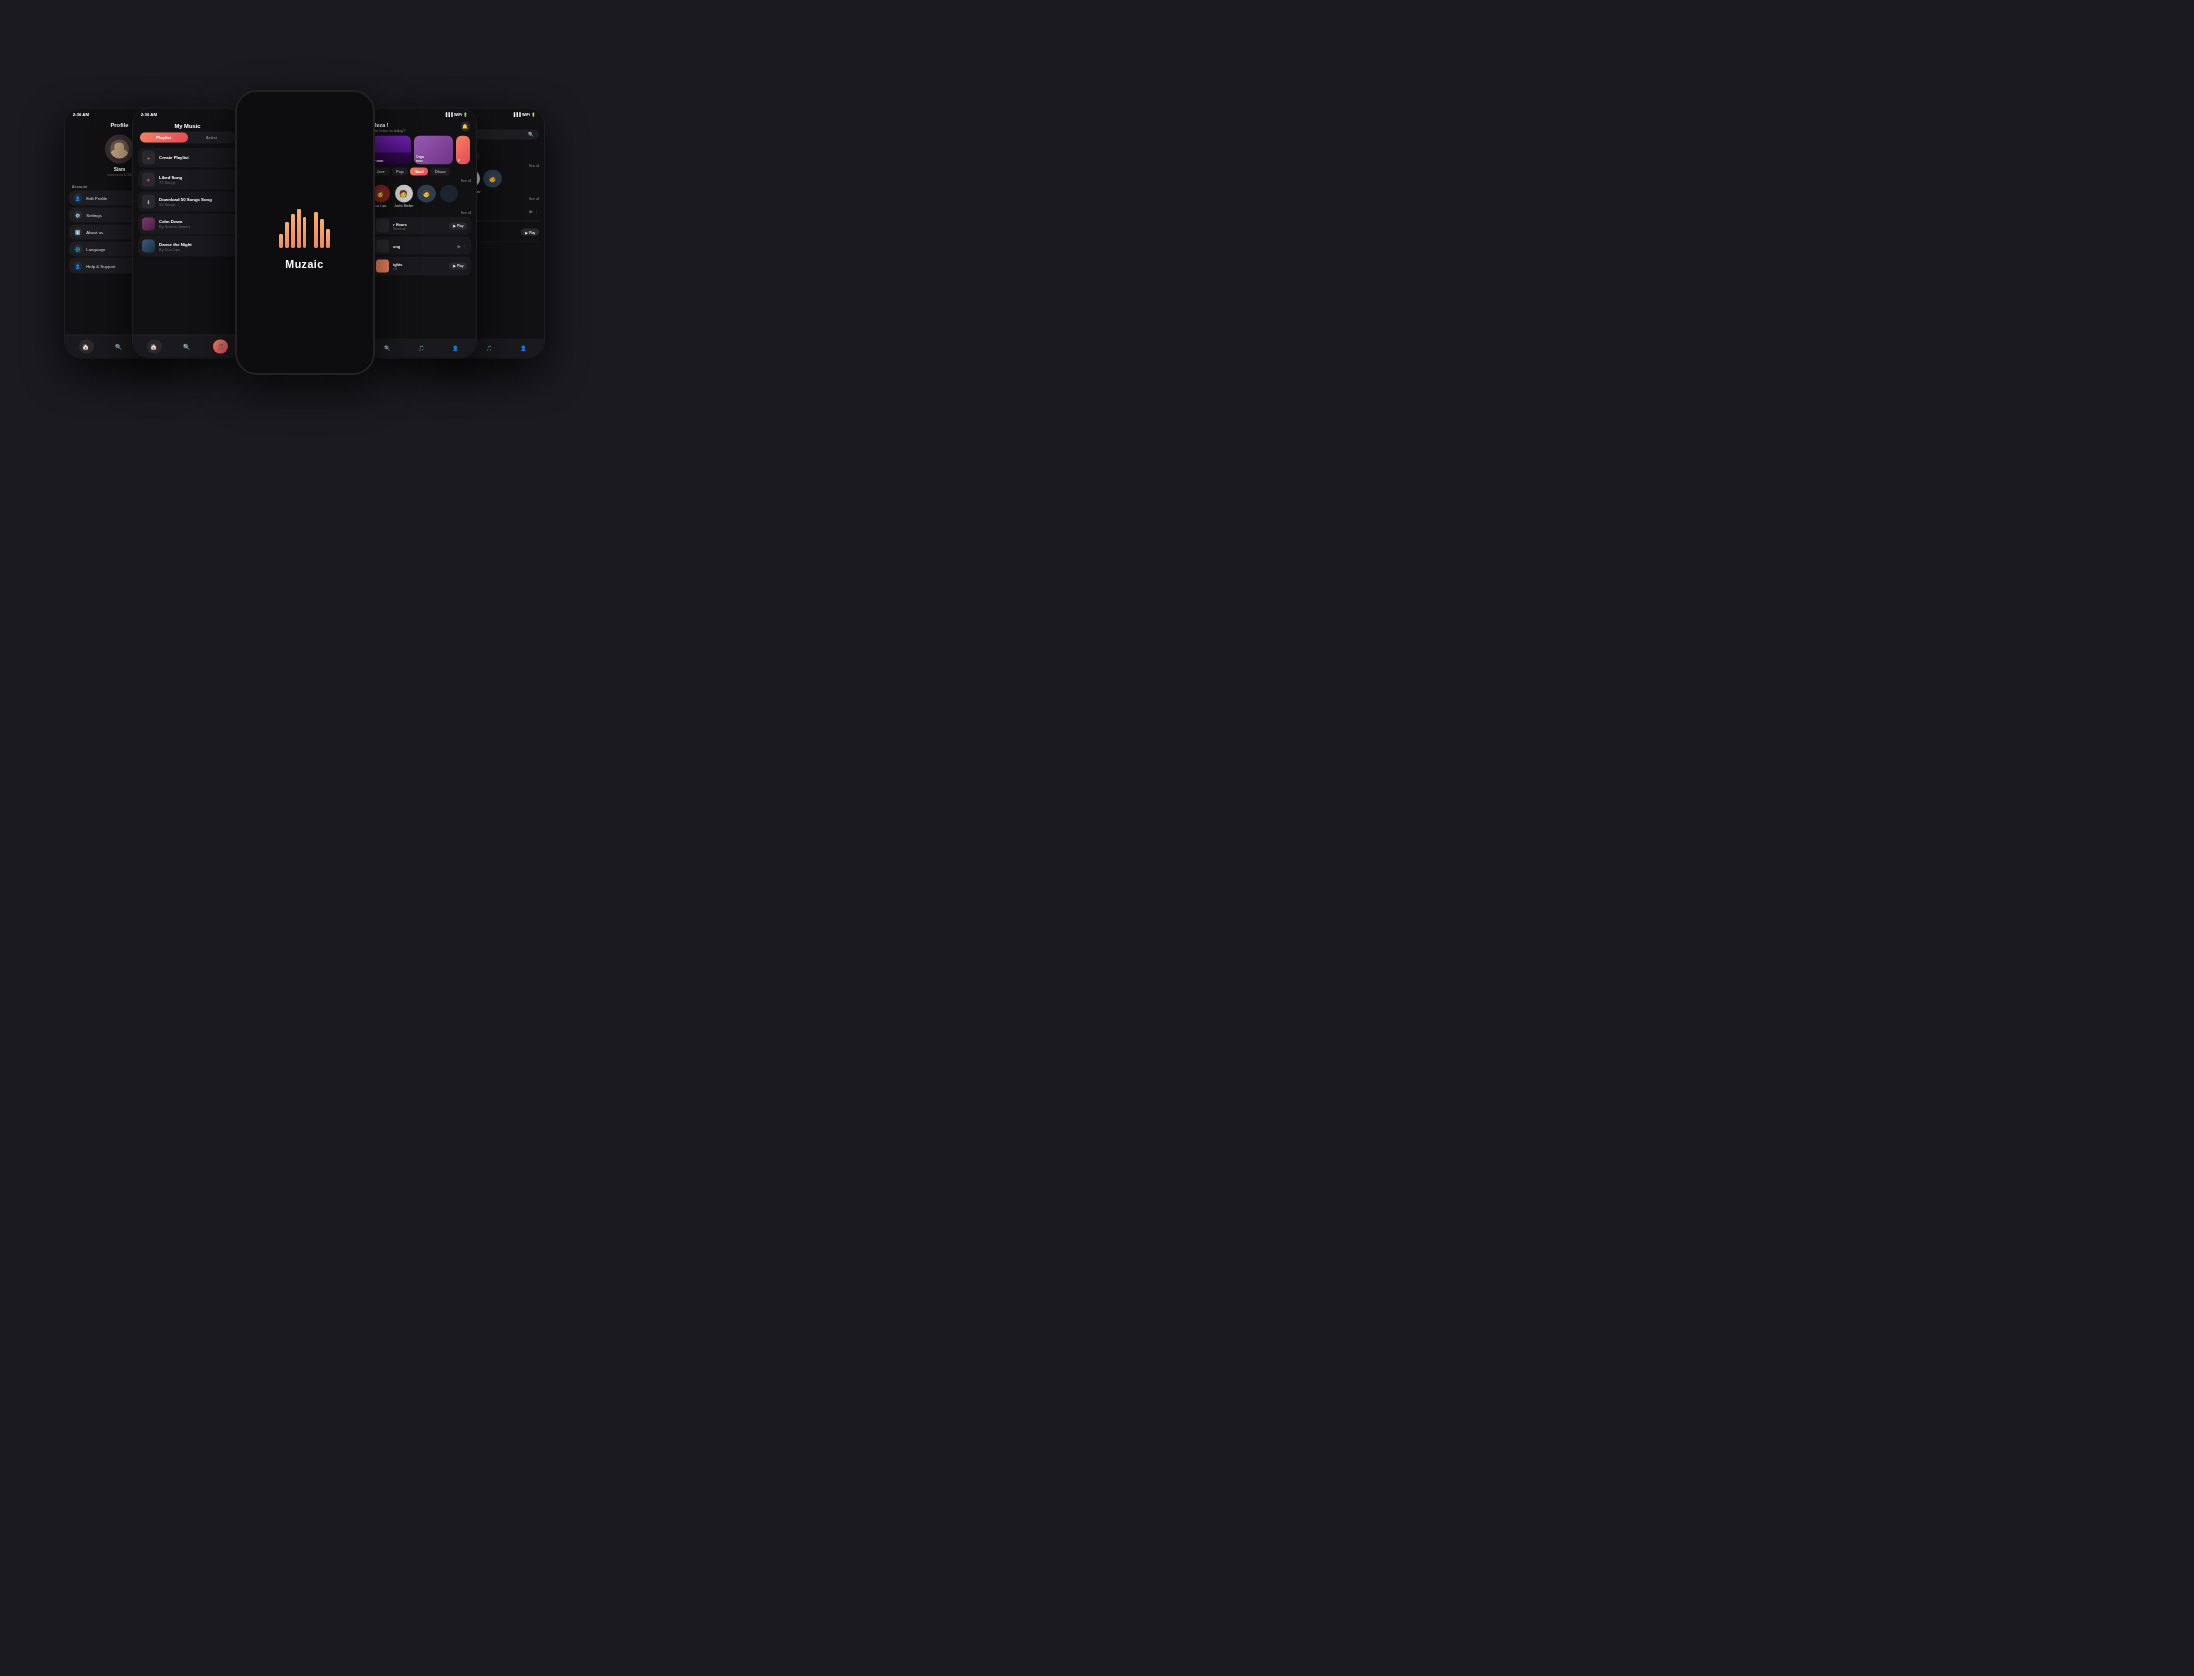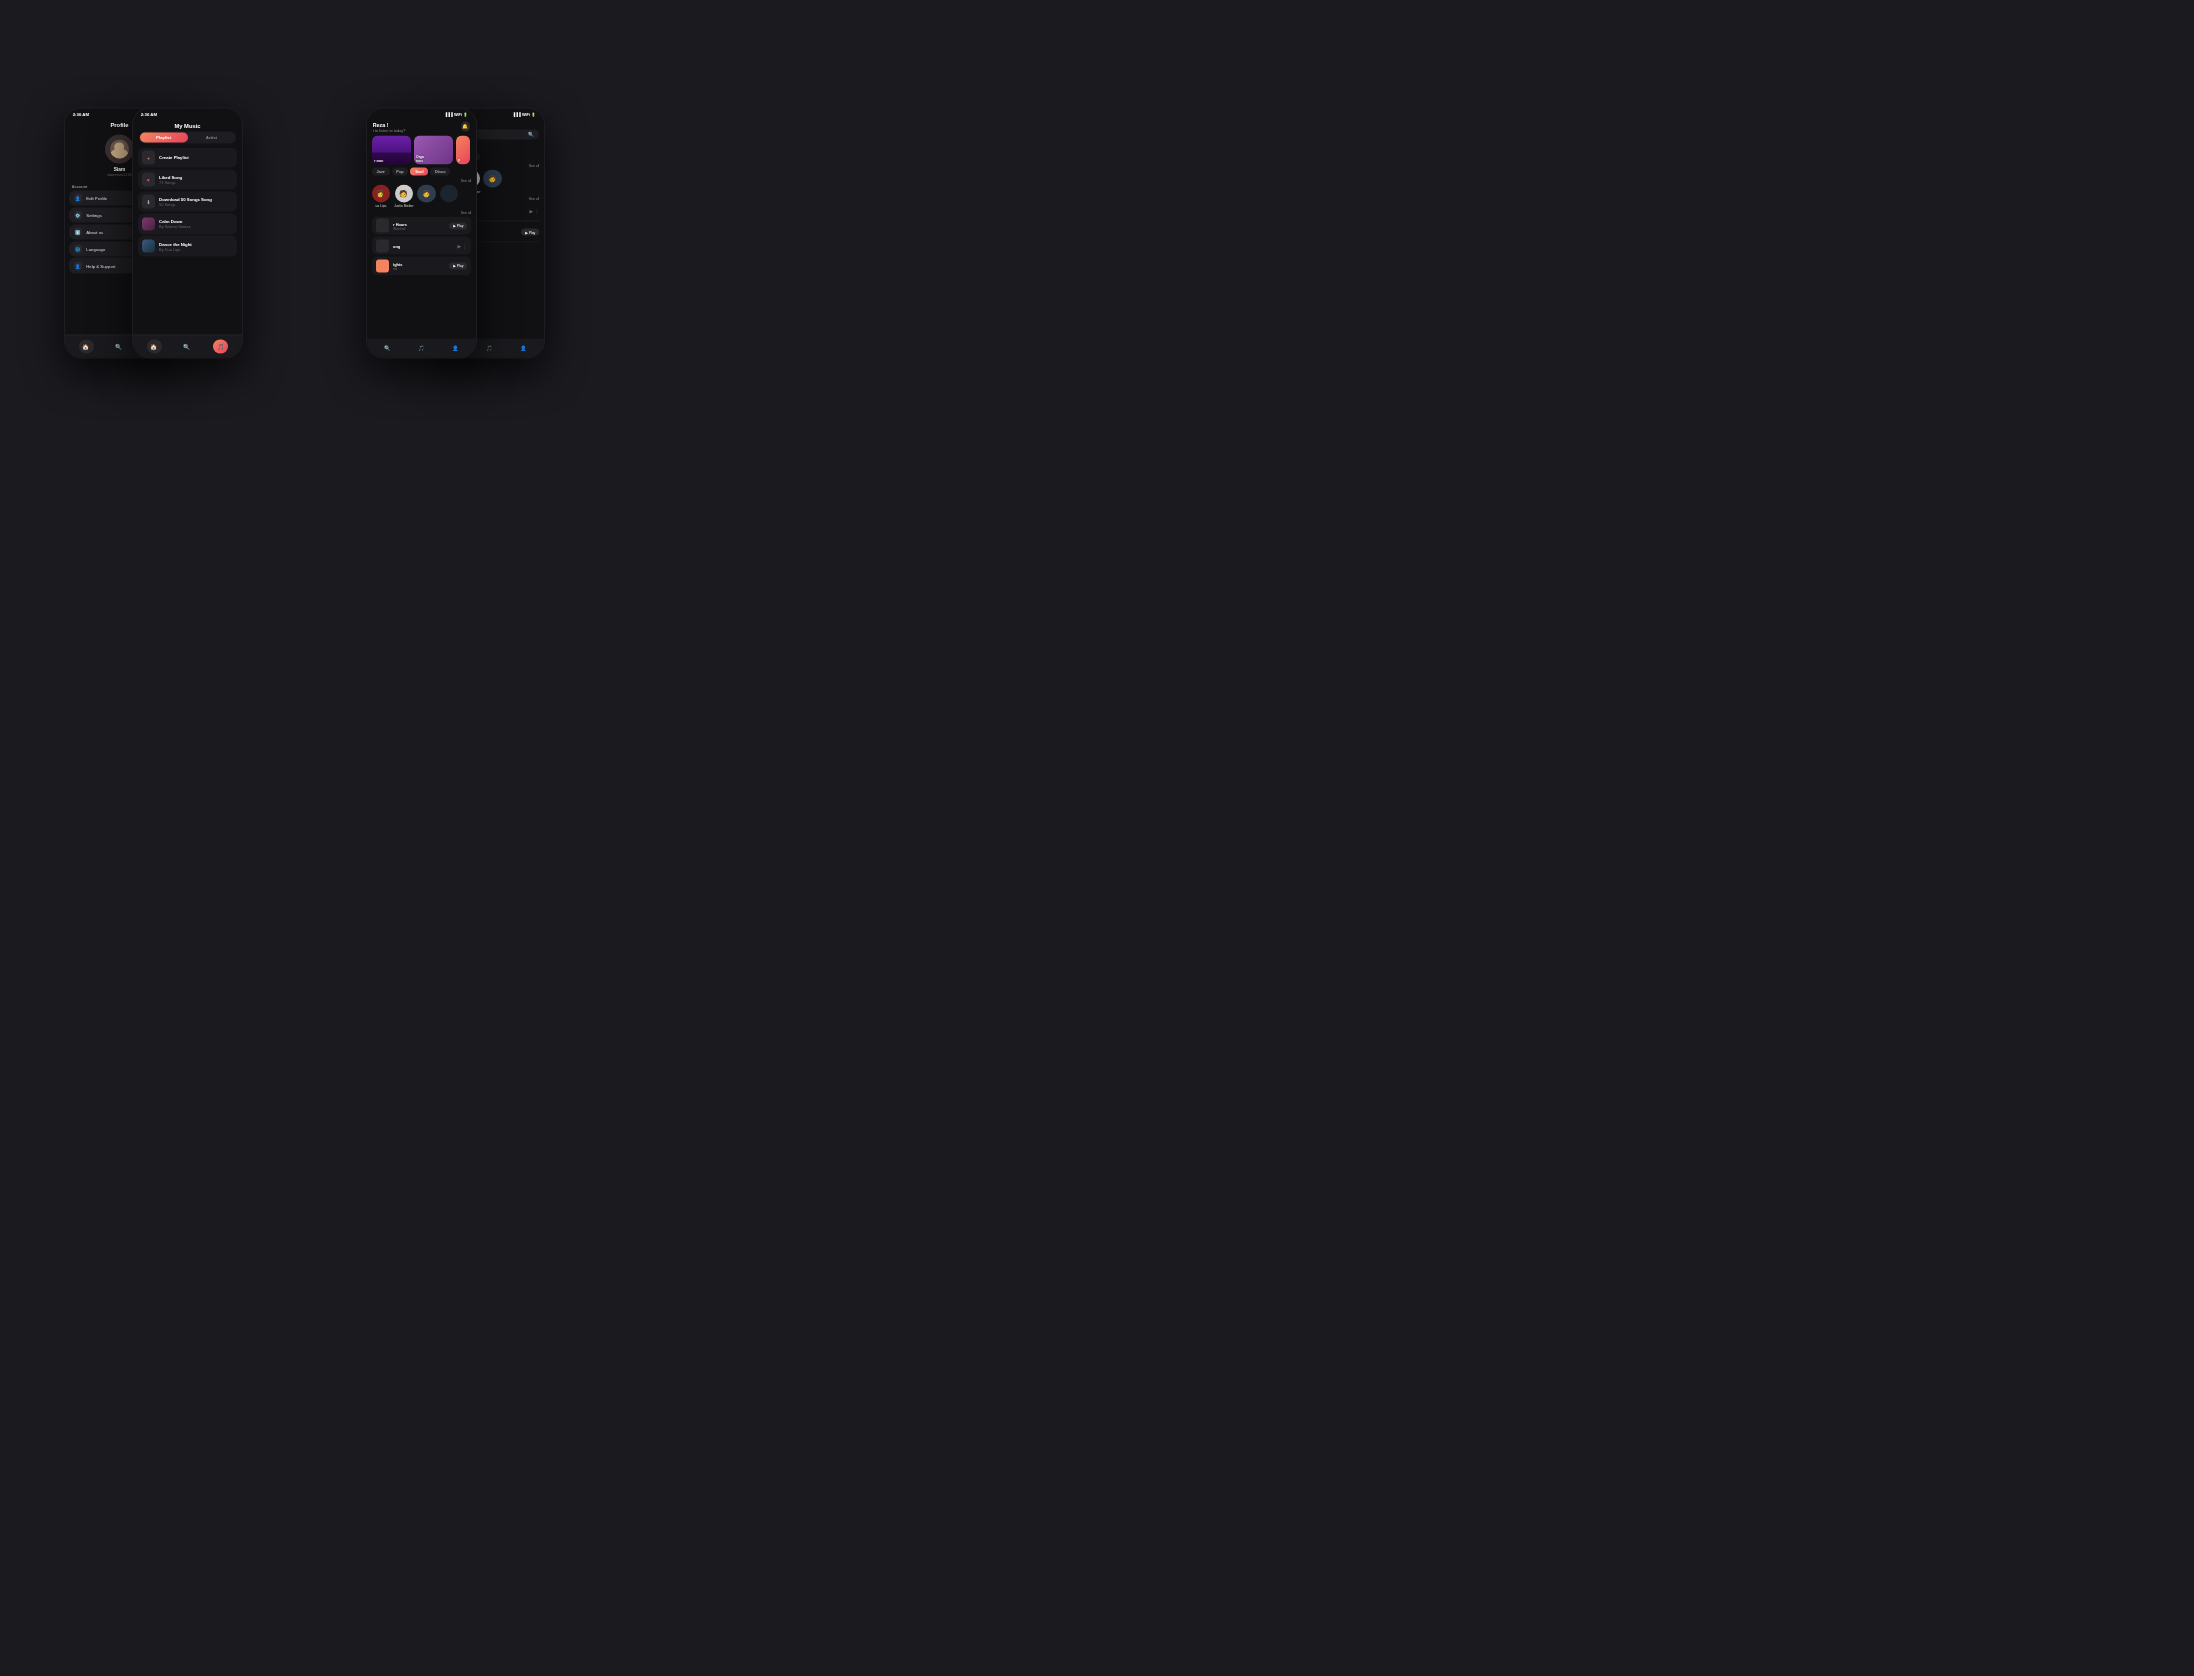--- a/index.html
+++ b/index.html
@@ -779,20 +779,38 @@
         </div>
       </div>
       <div class="bottom-nav">
         <div class="nav-btn active">🏠</div>
         <div class="nav-btn">🔍</div>
         <div class="nav-btn" style="background:linear-gradient(135deg,#f4845f,#e8445a); border-radius:9.6px; color:#fff;">🎵</div>
       </div>
     </div>
   </div>
 
+  <div class="phone phone-center">
+    <div style="height:14.5px;"></div>
+    <div class="splash-content">
+
+      <div class="logo-waves">
+        <div class="wave-bar" style="width:3.9px; height:14.5px;"></div>
+        <div class="wave-bar" style="width:3.9px; height:26.5px;"></div>
+        <div class="wave-bar" style="width:3.9px; height:34px;"></div>
+        <div class="wave-bar" style="width:3.9px; height:39px;"></div>
+        <div class="wave-bar" style="width:3.9px; height:31px; margin-right:5.8px;"></div>
+        <div class="wave-bar" style="width:3.9px; height:36px;"></div>
+        <div class="wave-bar" style="width:3.9px; height:29px;"></div>
+        <div class="wave-bar" style="width:3.9px; height:19.3px;"></div>
+      </div>
+      <div class="app-name">Muzaic</div>
+    </div>
+    <div class="home-indicator-center"></div>
+  </div>
 
   <div class="phone phone-right-center" style="right:93px; top:50%; transform:translateY(-50%);">
     <div class="home-screen">
       <div class="status-bar">
         <span></span>
         <div class="status-icons">
           <span>▐▐▐</span>
           <span>WiFi</span>
           <span>🔋</span>
         </div>

